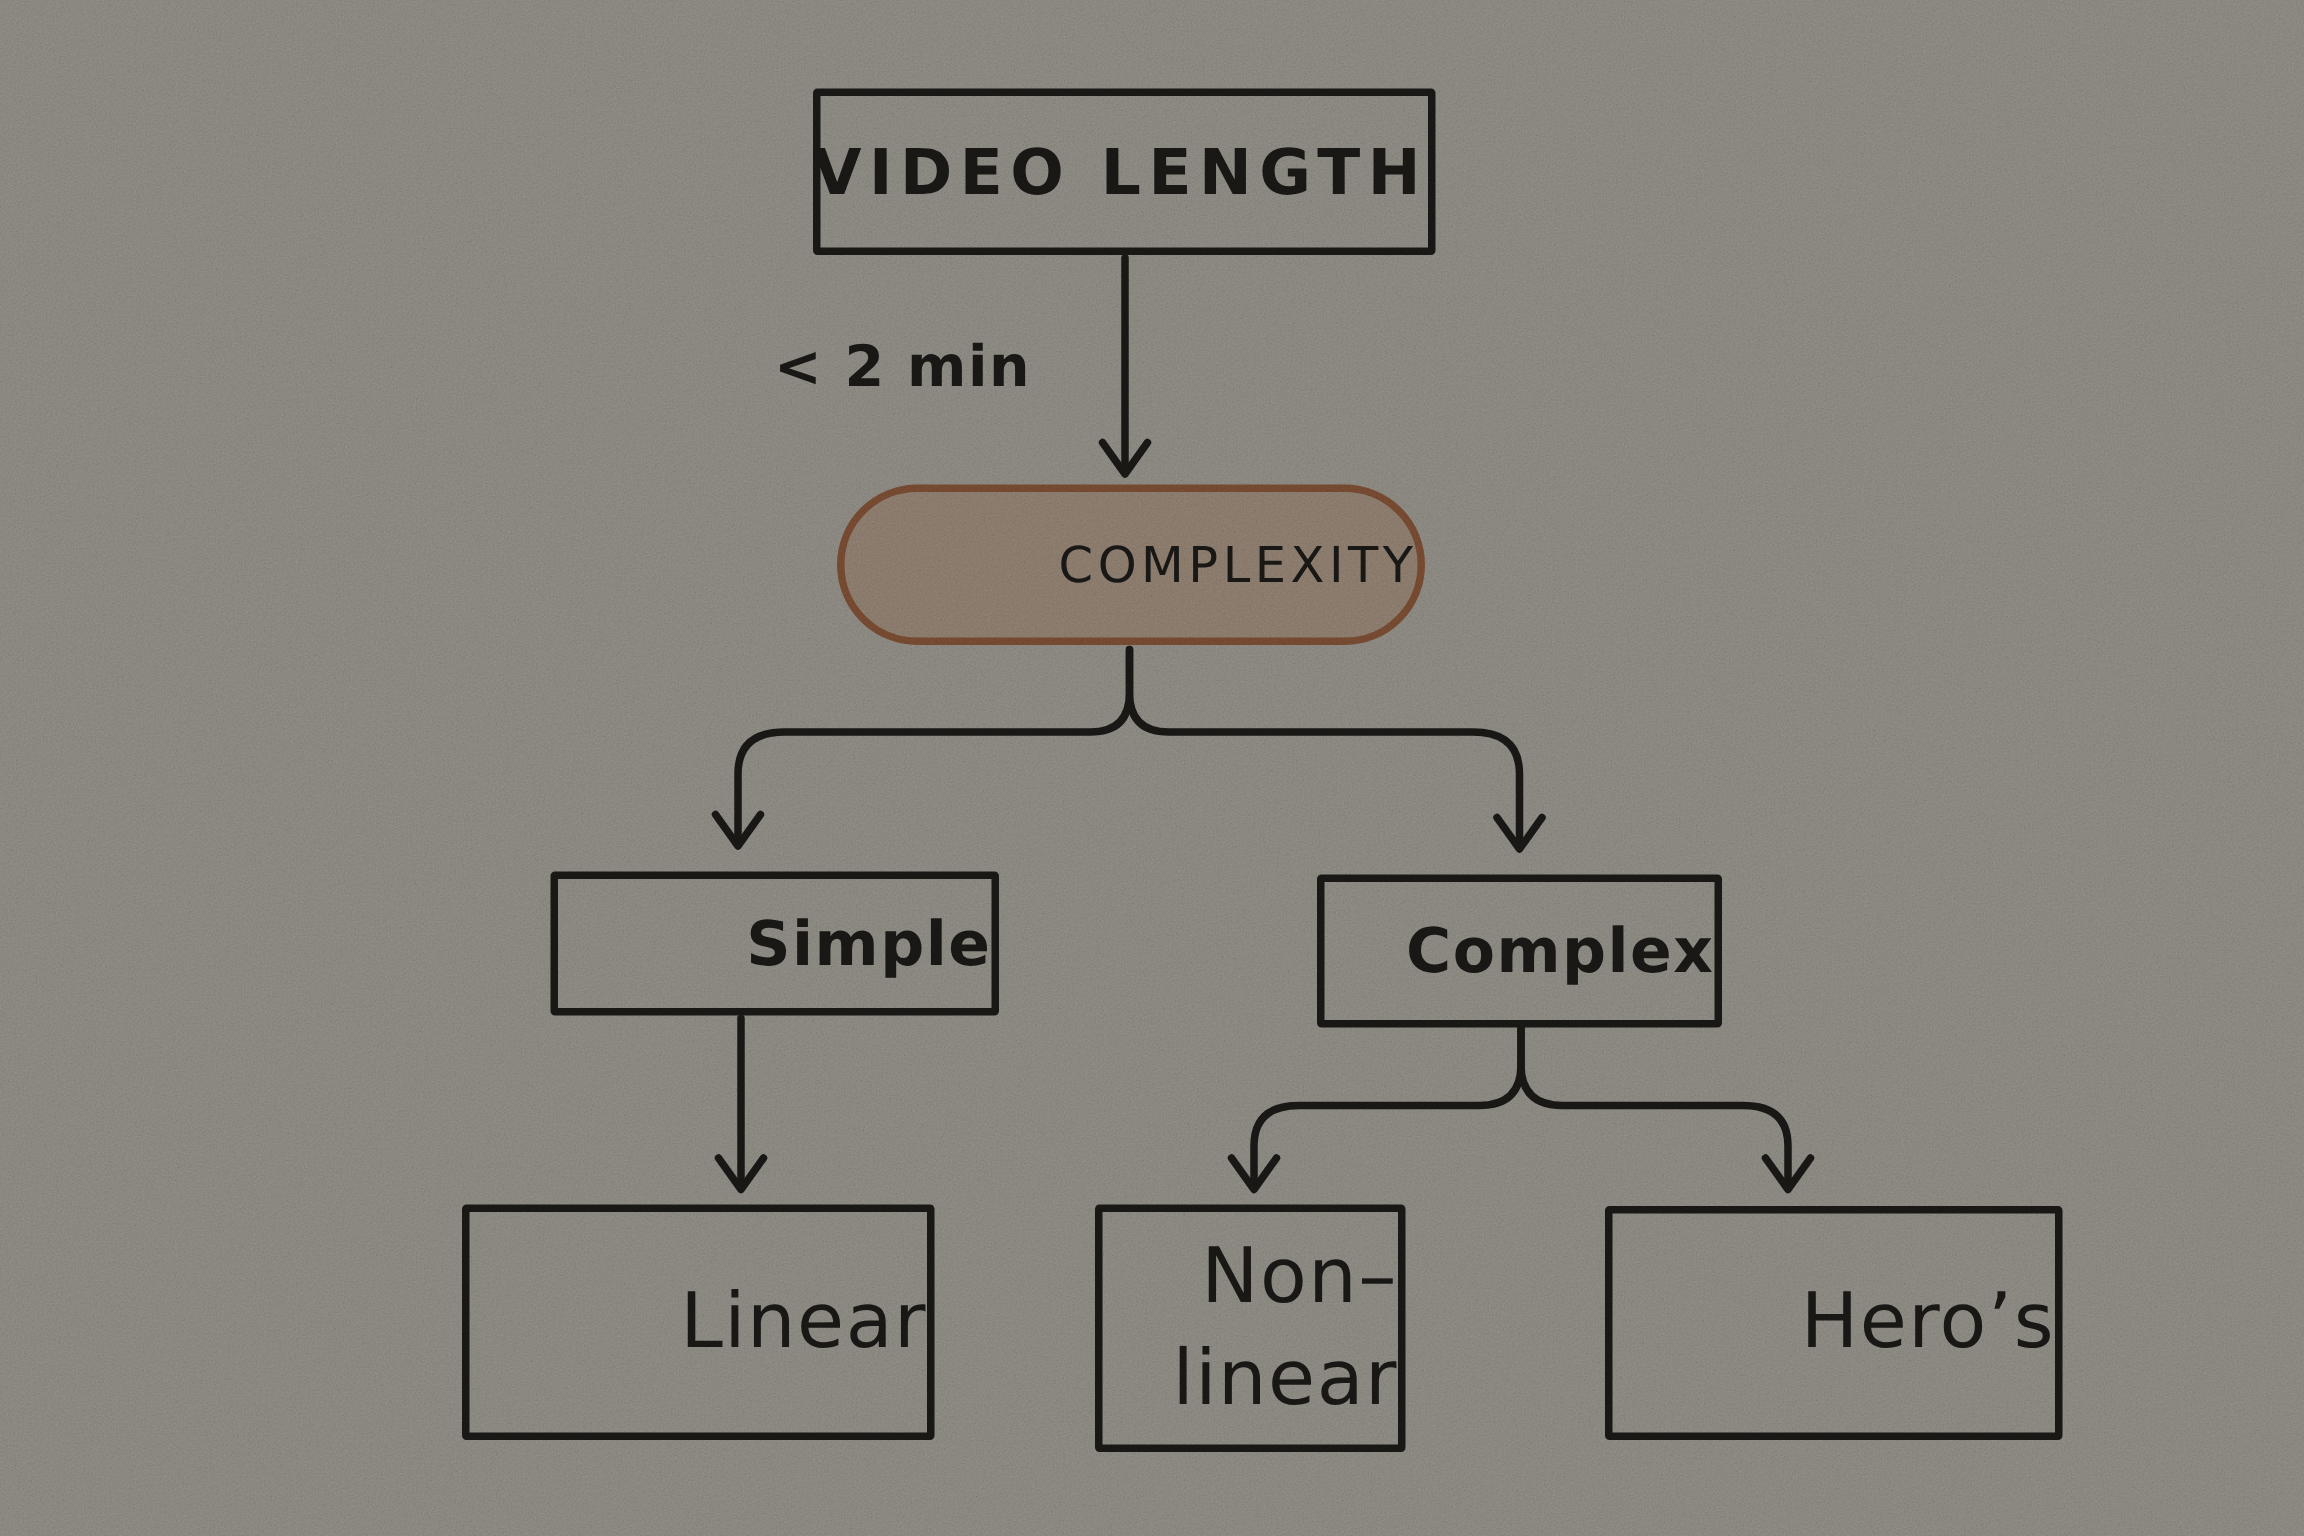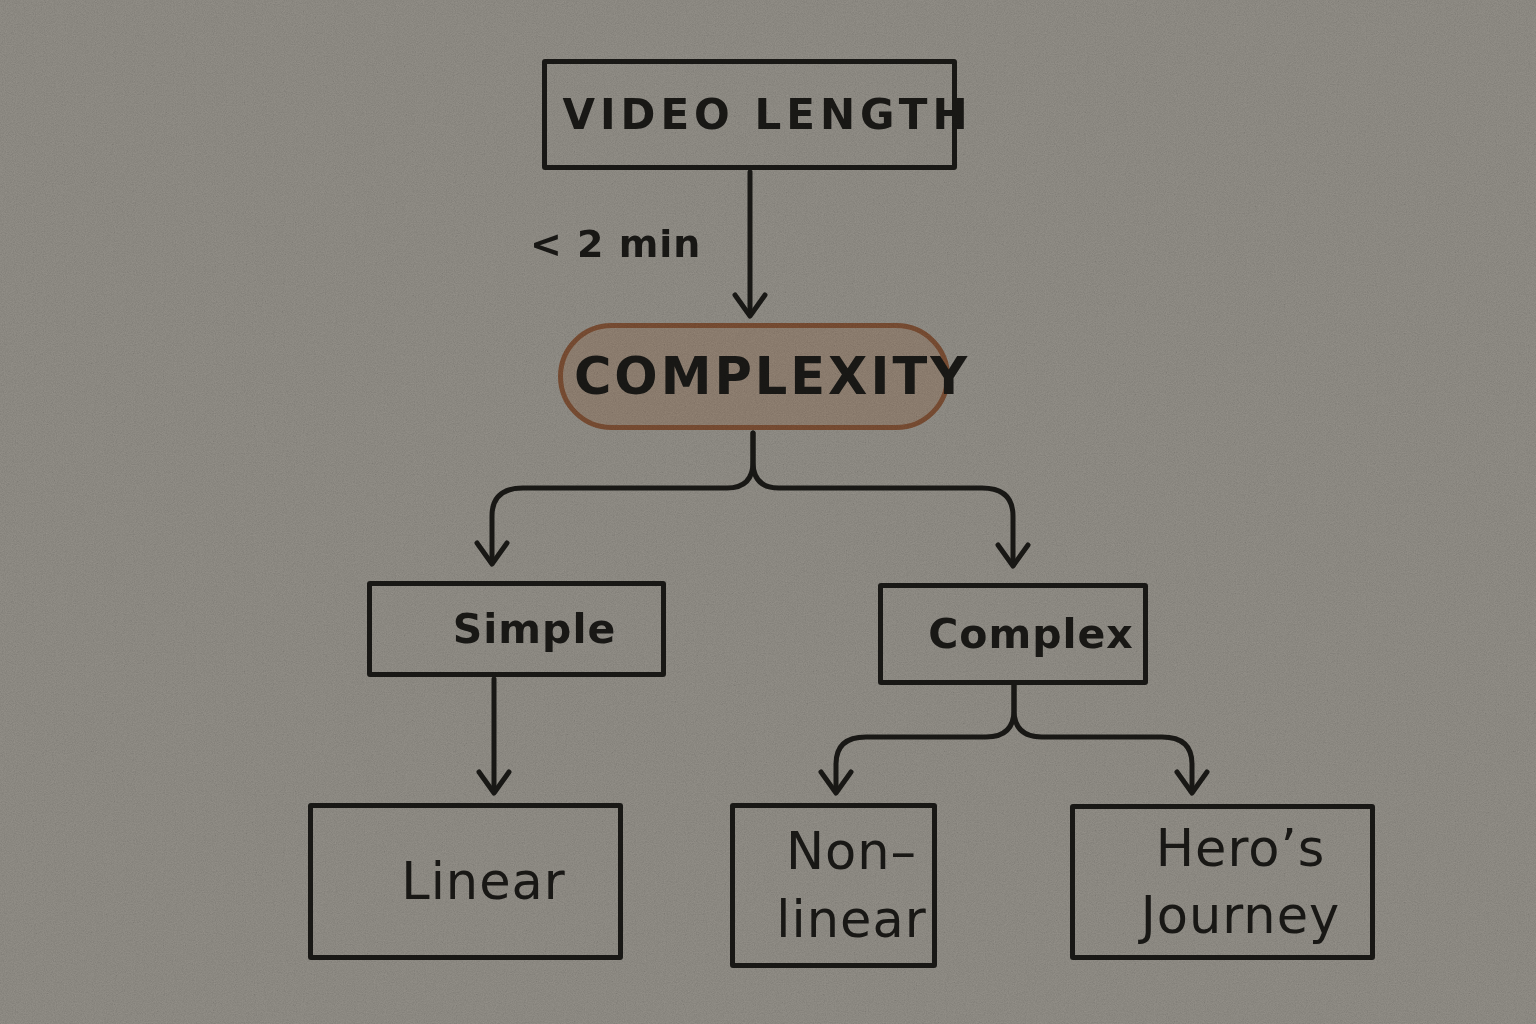--- a/index.html
+++ b/index.html
@@ -40,43 +40,43 @@
     stroke-linejoin: round;
   }
   .node {
     position: absolute;
     box-sizing: border-box;
     border: 5px solid var(--ink, #2b2a25);
     background: var(--paper, #f8f2e6);
     border-radius: 3px;
     display: flex;
     flex-direction: column;
-    align-items: center;
+    align-items: flex-end;
     justify-content: center;
     text-align: center;
     color: var(--ink, #2b2a25);
     padding-left: 36px;
   }
   .node .label {
     display: block;
     white-space: nowrap;
   }
   .node-title .label {
     font-size: 42px;
     font-weight: 700;
     letter-spacing: 5px;
   }
   .node-pill {
     border-radius: 56px;
     background: var(--pill-fill, #f7dcc3);
     border-color: var(--pill-border, #d08457);
   }
   .node-pill .label {
-    font-size: 51px;
-    font-weight: 700;
+    font-size: 33px;
+    font-weight: 400;
     letter-spacing: 3px;
   }
   .node-mid .label {
     font-size: 41px;
     font-weight: 600;
     letter-spacing: 1px;
   }
   .node-leaf .label {
     font-size: 51px;
     font-weight: 400;
@@ -128,21 +128,21 @@
     <g>
       <path class="edge" d="M 1014 680 L 1014 710 Q 1014 737 1042 737 L 1162 737 Q 1192 737 1192 764 L 1192 789"></path>
       <path class="edge" d="M 1177 772 L 1192 793 L 1207 772"></path>
     </g>
   </svg>
 
   <div class="node node-title" style="left:542px; top:59px; width:415px; height:111px;">
     <span class="label">VIDEO LENGTH</span>
   </div>
 
-  <div class="edge-label" style="left:530px; top:222px; width:160px;text-align:right;">&lt; 2 min</div>
+  <div class="edge-label" style="left:516px; top:222px; width:160px;text-align:right;">&lt; 2 min</div>
 
 
   <div class="node node-pill" style="left:558px; top:323px; width:392px; height:107px;">
     <span class="label">COMPLEXITY</span>
   </div>
 
   <div class="node node-mid" style="left:367px; top:581px; width:299px; height:96px;">
     <span class="label">Simple</span>
   </div>
 
@@ -154,21 +154,20 @@
     <span class="label">Linear</span>
   </div>
 
   <div class="node node-leaf" style="left:730px; top:803px; width:207px; height:165px;">
     <span class="label">Non–</span>
     <span class="label">linear</span>
   </div>
 
   <div class="node node-leaf" style="left:1040px; top:804px; width:305px; height:156px;margin-left:30px;">
     <span class="label">Hero’s</span>
-    <span class="label">Journey</span>
   </div>
 
   <svg class="paper-noise" aria-hidden="true">
     <filter id="grain">
       <feTurbulence type="fractalNoise" baseFrequency="0.9" numOctaves="2" stitchTiles="stitch"></feTurbulence>
       <feColorMatrix type="saturate" values="0"></feColorMatrix>
       <feComponentTransfer>
           <feFuncA type="linear" slope="0.05"></feFuncA>
         </feComponentTransfer>
       <feComposite operator="over" in2="SourceGraphic"></feComposite>

